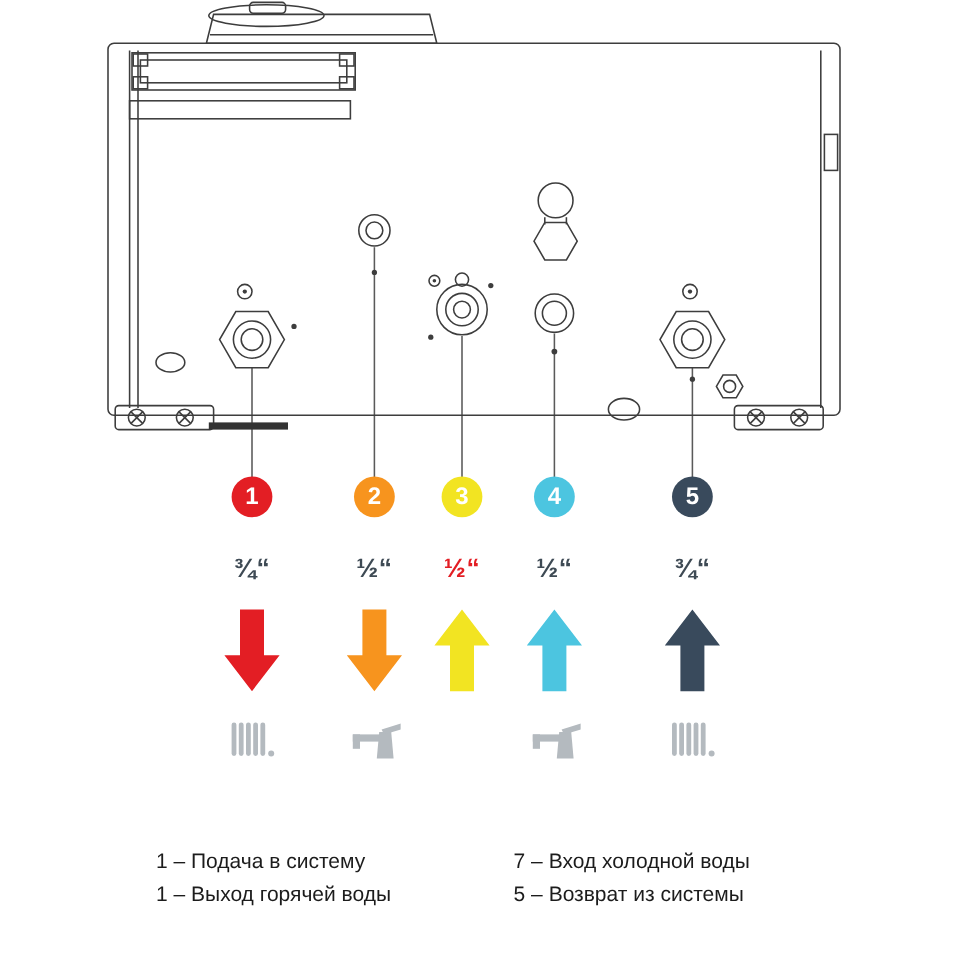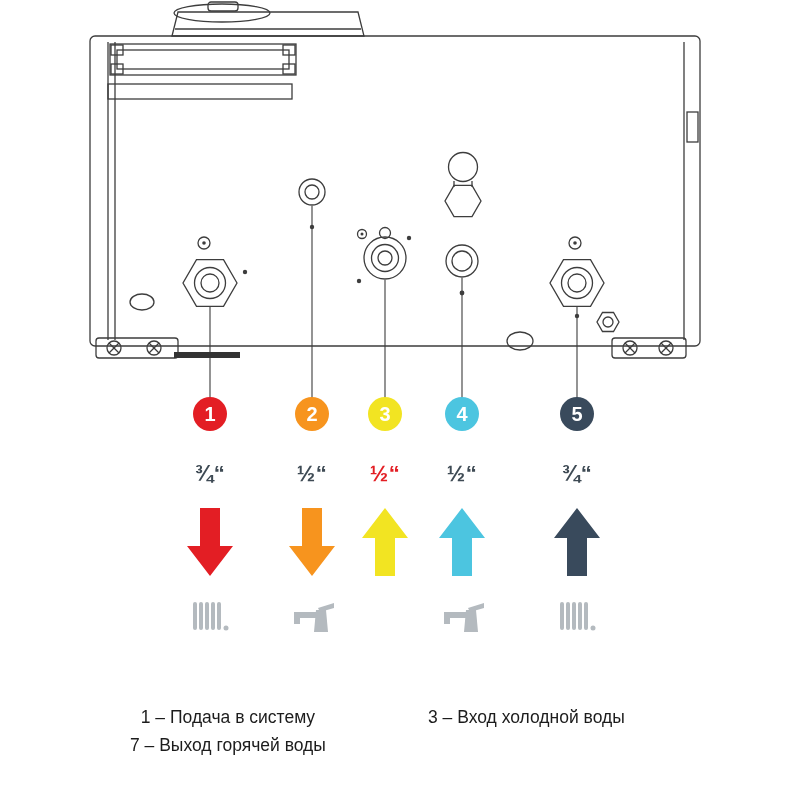--- a/index.html
+++ b/index.html
@@ -6,21 +6,21 @@
   .stage{position:relative;width:800px;height:800px;background:#ffffff;
          font-family:"Liberation Sans",sans-serif;overflow:hidden;}
   .drawing{position:absolute;top:0;left:0;}
   .badge{position:absolute;top:397px;width:34px;height:34px;border-radius:50%;
          color:#fff;font-weight:bold;font-size:20px;text-align:center;line-height:34px;}
   .size{position:absolute;top:461px;width:80px;text-align:center;font-weight:bold;
         font-size:22px;letter-spacing:.5px;}
   .arrow{position:absolute;top:506px;}
   .icon{position:absolute;top:600px;}
   .legend{position:absolute;top:703px;left:0;width:800px;font-size:17.5px;color:#1c1c1c;}
-  .legend-col{position:absolute;top:0;text-align:center;}
+  .legend-col{position:absolute;top:0;}
   .legend-col div{line-height:28px;white-space:nowrap;}
   svg .ln{stroke:#3d3d3d;stroke-width:1.3;fill:none;}
   svg .dot{fill:#3d3d3d;stroke:none;}
   svg .leader{stroke:#5a5a5a;stroke-width:1.3;}
 </style>
 </head>
 <body>
 
 <div class="stage">
 
@@ -189,20 +189,21 @@
       <rect x="7" y="2" width="4" height="28" rx="2"></rect>
     <rect x="13" y="2" width="4" height="28" rx="2"></rect>
       <rect x="19" y="2" width="4" height="28" rx="2"></rect>
     <rect x="25" y="2" width="4" height="28" rx="2"></rect>
       <circle cx="34" cy="28" r="2.5"></circle>
   </svg>
 
   <div class="legend">
     <div class="legend-col" style="left:130px">
       <div>1 – Подача в систему</div>
-      <div>7 – Выход горячей воды</div>
+      <div>1 – Выход горячей воды</div>
     </div>
     <div class="legend-col" style="left:428px">
-      <div>3 – Вход холодной воды</div>
+      <div>7 – Вход холодной воды</div>
+      <div>5 – Возврат из системы</div>
     </div>
   </div>
 
 </div>
 
 </body></html>

